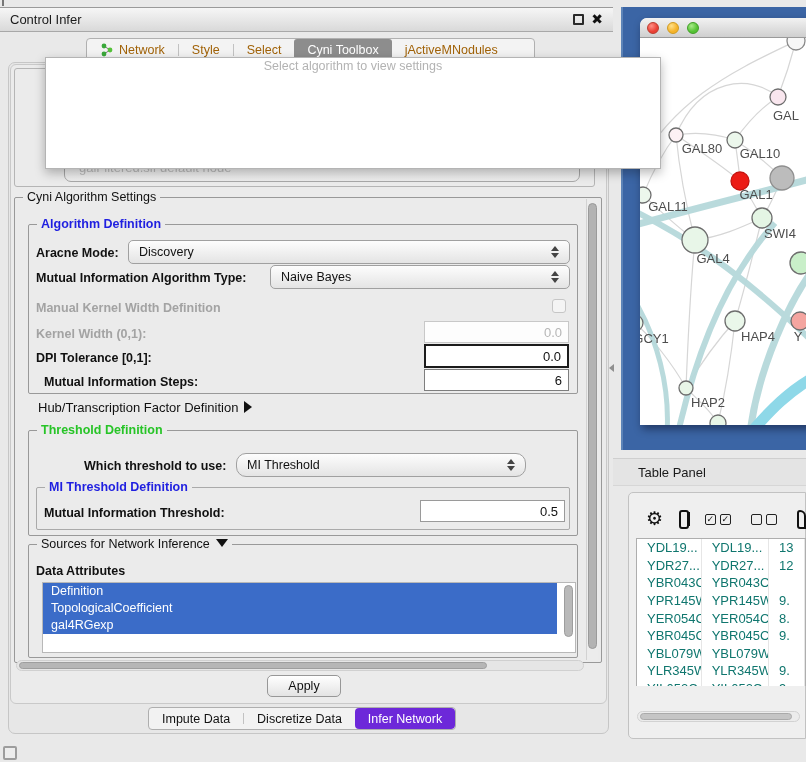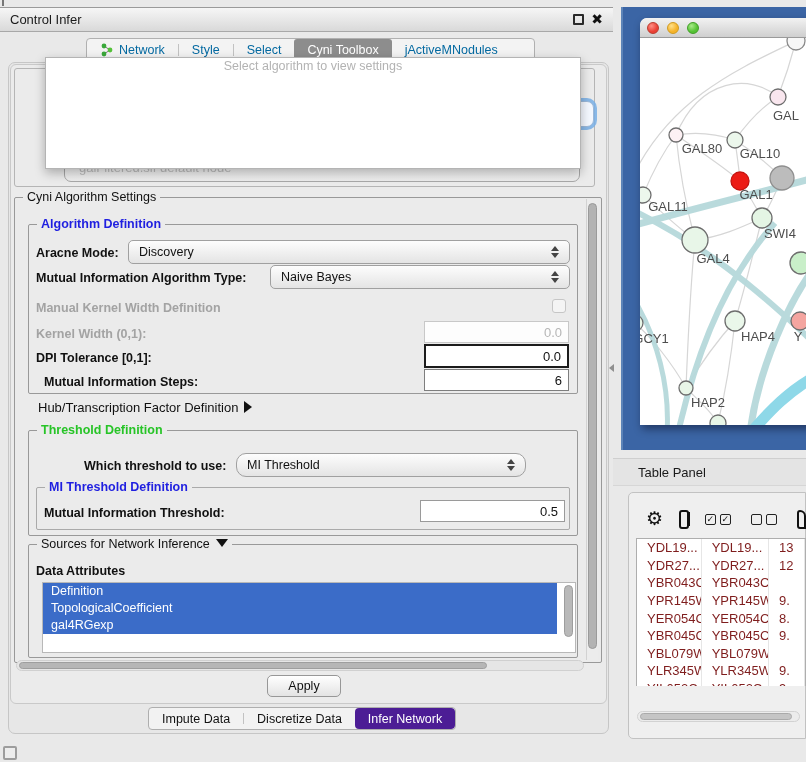--- a/index.html
+++ b/index.html
@@ -13,38 +13,38 @@
   .titlebar { left:0; top:8px; width:613px; height:24px;
     background:linear-gradient(#f6f6f6,#d9d9d9); border-bottom:1px solid #a8a8a8;
     display:flex; align-items:center; padding:0 10px; }
   .titlebar .title { font-size:13px; color:#1a1a1a; }
   .win-btns { margin-left:auto; display:flex; align-items:center; gap:7px; }
   .btn-max { width:11px; height:11px; border:2px solid #2a2a2a; border-radius:1px; }
   .btn-close { font-size:14px; font-weight:bold; color:#111; line-height:11px; }
 
   .tabbar { left:86px; top:38px; width:449px; height:24px; background:#f3f3f3;
     border:1px solid #b0b0b0; border-radius:4px; display:flex; align-items:stretch; overflow:hidden; }
-  .tab { display:flex; align-items:center; gap:5px; padding:0 13px; font-size:12.5px; color:#0369a1; }
+  .tab { display:flex; align-items:center; gap:5px; padding:0 13px; font-size:12.5px; color:#a16207; }
   .tab.sel { background:#8d8d8d; color:#fff; border-radius:3px; }
   .tabsep { width:1px; background:#c2c2c2; margin:5px 0; }
 
   .outer-panel { left:8px; top:62px; width:601px; height:672px; background:#e7e7e7;
     border:1px solid #c6c6c6; border-radius:7px; }
   .content-panel { left:10px; top:64px; width:597px; height:640px; background:#ebebeb;
     border:1px solid #c9c9c9; border-radius:6px; }
 
   
   .hidden-group { left:14px; top:68px; width:581px; height:119px; border:1px solid #b5b5b5; border-radius:3px; }
   .hidden-combo { left:64px; top:152px; width:516px; height:30px; border:1px solid #a8a8a8; border-radius:7px;
     background:linear-gradient(#fcfcfc,#ececec); display:flex; align-items:center; padding:0 14px; }
   .hidden-combo span { font-size:13px; color:#bdbdbd; }
   .focus-combo { left:560px; top:101px; width:34px; height:26px; border-radius:7px; background:#f4f8ff;
     box-shadow:0 0 0 3px rgba(120,175,230,.85); border:1px solid #9cb8d8; }
 
-  .popup { left:45px; top:57px; width:536px; height:112px; background:#ffffff;
+  .popup { left:45px; top:57px; width:616px; height:112px; background:#ffffff;
     border:1px solid #b4b4b4; box-shadow:0 4px 10px rgba(0,0,0,.28); z-index:30; }
   .popup-prompt { text-align:center; color:#b3b3b3; font-size:12.5px; height:16px; line-height:16px; }
   .popup-item { height:16px; line-height:16px; padding-left:5px; font-size:12.5px; color:#000; }
   .popup-item.sel { font-weight:bold; }
 
   .group { position:absolute; border:1px solid #999; border-radius:2px; }
   .group-title { position:absolute; top:-8px; left:8px; background:#ebebeb; padding:0 4px;
     font-size:12.5px; font-weight:bold; color:#111; line-height:15px; white-space:nowrap; }
   .group-title.plain { font-weight:normal; }
 
@@ -85,21 +85,21 @@
   .hscroll .thumb { position:absolute; left:2px; top:1px; width:468px; height:7px; background:#b6b6b6;
     border:1px solid #9e9e9e; border-radius:4px; }
 
   .apply-btn { left:267px; top:675px; width:74px; height:22px; border:1px solid #979797; border-radius:5px;
     background:linear-gradient(#ffffff,#e3e3e3); font-size:12.5px; color:#111;
     display:flex; align-items:center; justify-content:center; }
 
   .bottom-tabs { left:148px; top:707px; height:23px; background:#f2f2f2; border:1px solid #aeaeae;
     border-radius:4px; display:flex; align-items:stretch; overflow:hidden; }
   .btab { display:flex; align-items:center; padding:0 13px; font-size:12.5px; color:#111; }
-  .btab.sel { background:#4c1d95; color:#fff; border-radius:4px; }
+  .btab.sel { background:#6d28d9; color:#fff; border-radius:4px; }
 
   .collapse-icon { left:3px; top:746px; width:14px; height:14px; border:2px solid #9d9d9d; border-radius:2px; background:#ededed; }
   .splitter-grip { left:609px; top:364px; width:0; height:0; border-top:4px solid transparent;
     border-bottom:4px solid transparent; border-right:5px solid #8f8f8f; }
 
   
   .blue-panel { left:621px; top:7px; width:185px; height:443px; background:#3b65a5; border-left:2px solid #5d84b8; }
   .net-window { left:640px; top:18px; width:182px; height:407px; border-radius:7px 0 0 0;
     box-shadow:2px 4px 8px rgba(0,0,20,.45); background:#fff; overflow:hidden; }
   .net-titlebar { height:20px; background:linear-gradient(#f2f2f2,#cfcfcf); border-bottom:1px solid #9a9a9a;
@@ -127,21 +127,21 @@
   .doc-part { width:18px; height:19px; border:2.5px solid #111; border-radius:3px 6px 0 3px; }
 
   .tbl { position:absolute; left:636px; top:538px; width:170px; border:1px solid #aeaeae; border-bottom:none; background:#fff; }
   .tbl-head { display:flex; height:24px; border-bottom:1px solid #a8a8a8; }
   .th { font-size:12.5px; color:#111; display:flex; align-items:center; justify-content:flex-end;
     padding-right:6px; border-right:1px solid #9e9e9e; }
   .th.blue { background:#b4dbe7; }
   .th.gray { background:#e2e2e2; }
   .tbl-body { height:147px; overflow:hidden; }
   .tr { display:flex; height:17.6px; }
-  .td { font-size:13px; color:#7f1d1d; display:flex; align-items:center; padding-left:10px; border-right:1px solid #e6e6e6; overflow:hidden; white-space:nowrap; }
+  .td { font-size:13px; color:#0f766e; display:flex; align-items:center; padding-left:10px; border-right:1px solid #e6e6e6; overflow:hidden; white-space:nowrap; }
   .tbl-hscroll { position:absolute; left:637px; top:711px; width:163px; height:11px; background:#ececec;
     border:1px solid #d2d2d2; border-radius:6px; }
   .tbl-hscroll .thumb { position:absolute; left:2px; top:1px; width:152px; height:7px; background:#c5c5c5;
     border:1px solid #aaa; border-radius:4px; }
 
   svg text { font-family:"Liberation Sans","DejaVu Sans",sans-serif; }
 </style>
 </head>
 <body>
 

